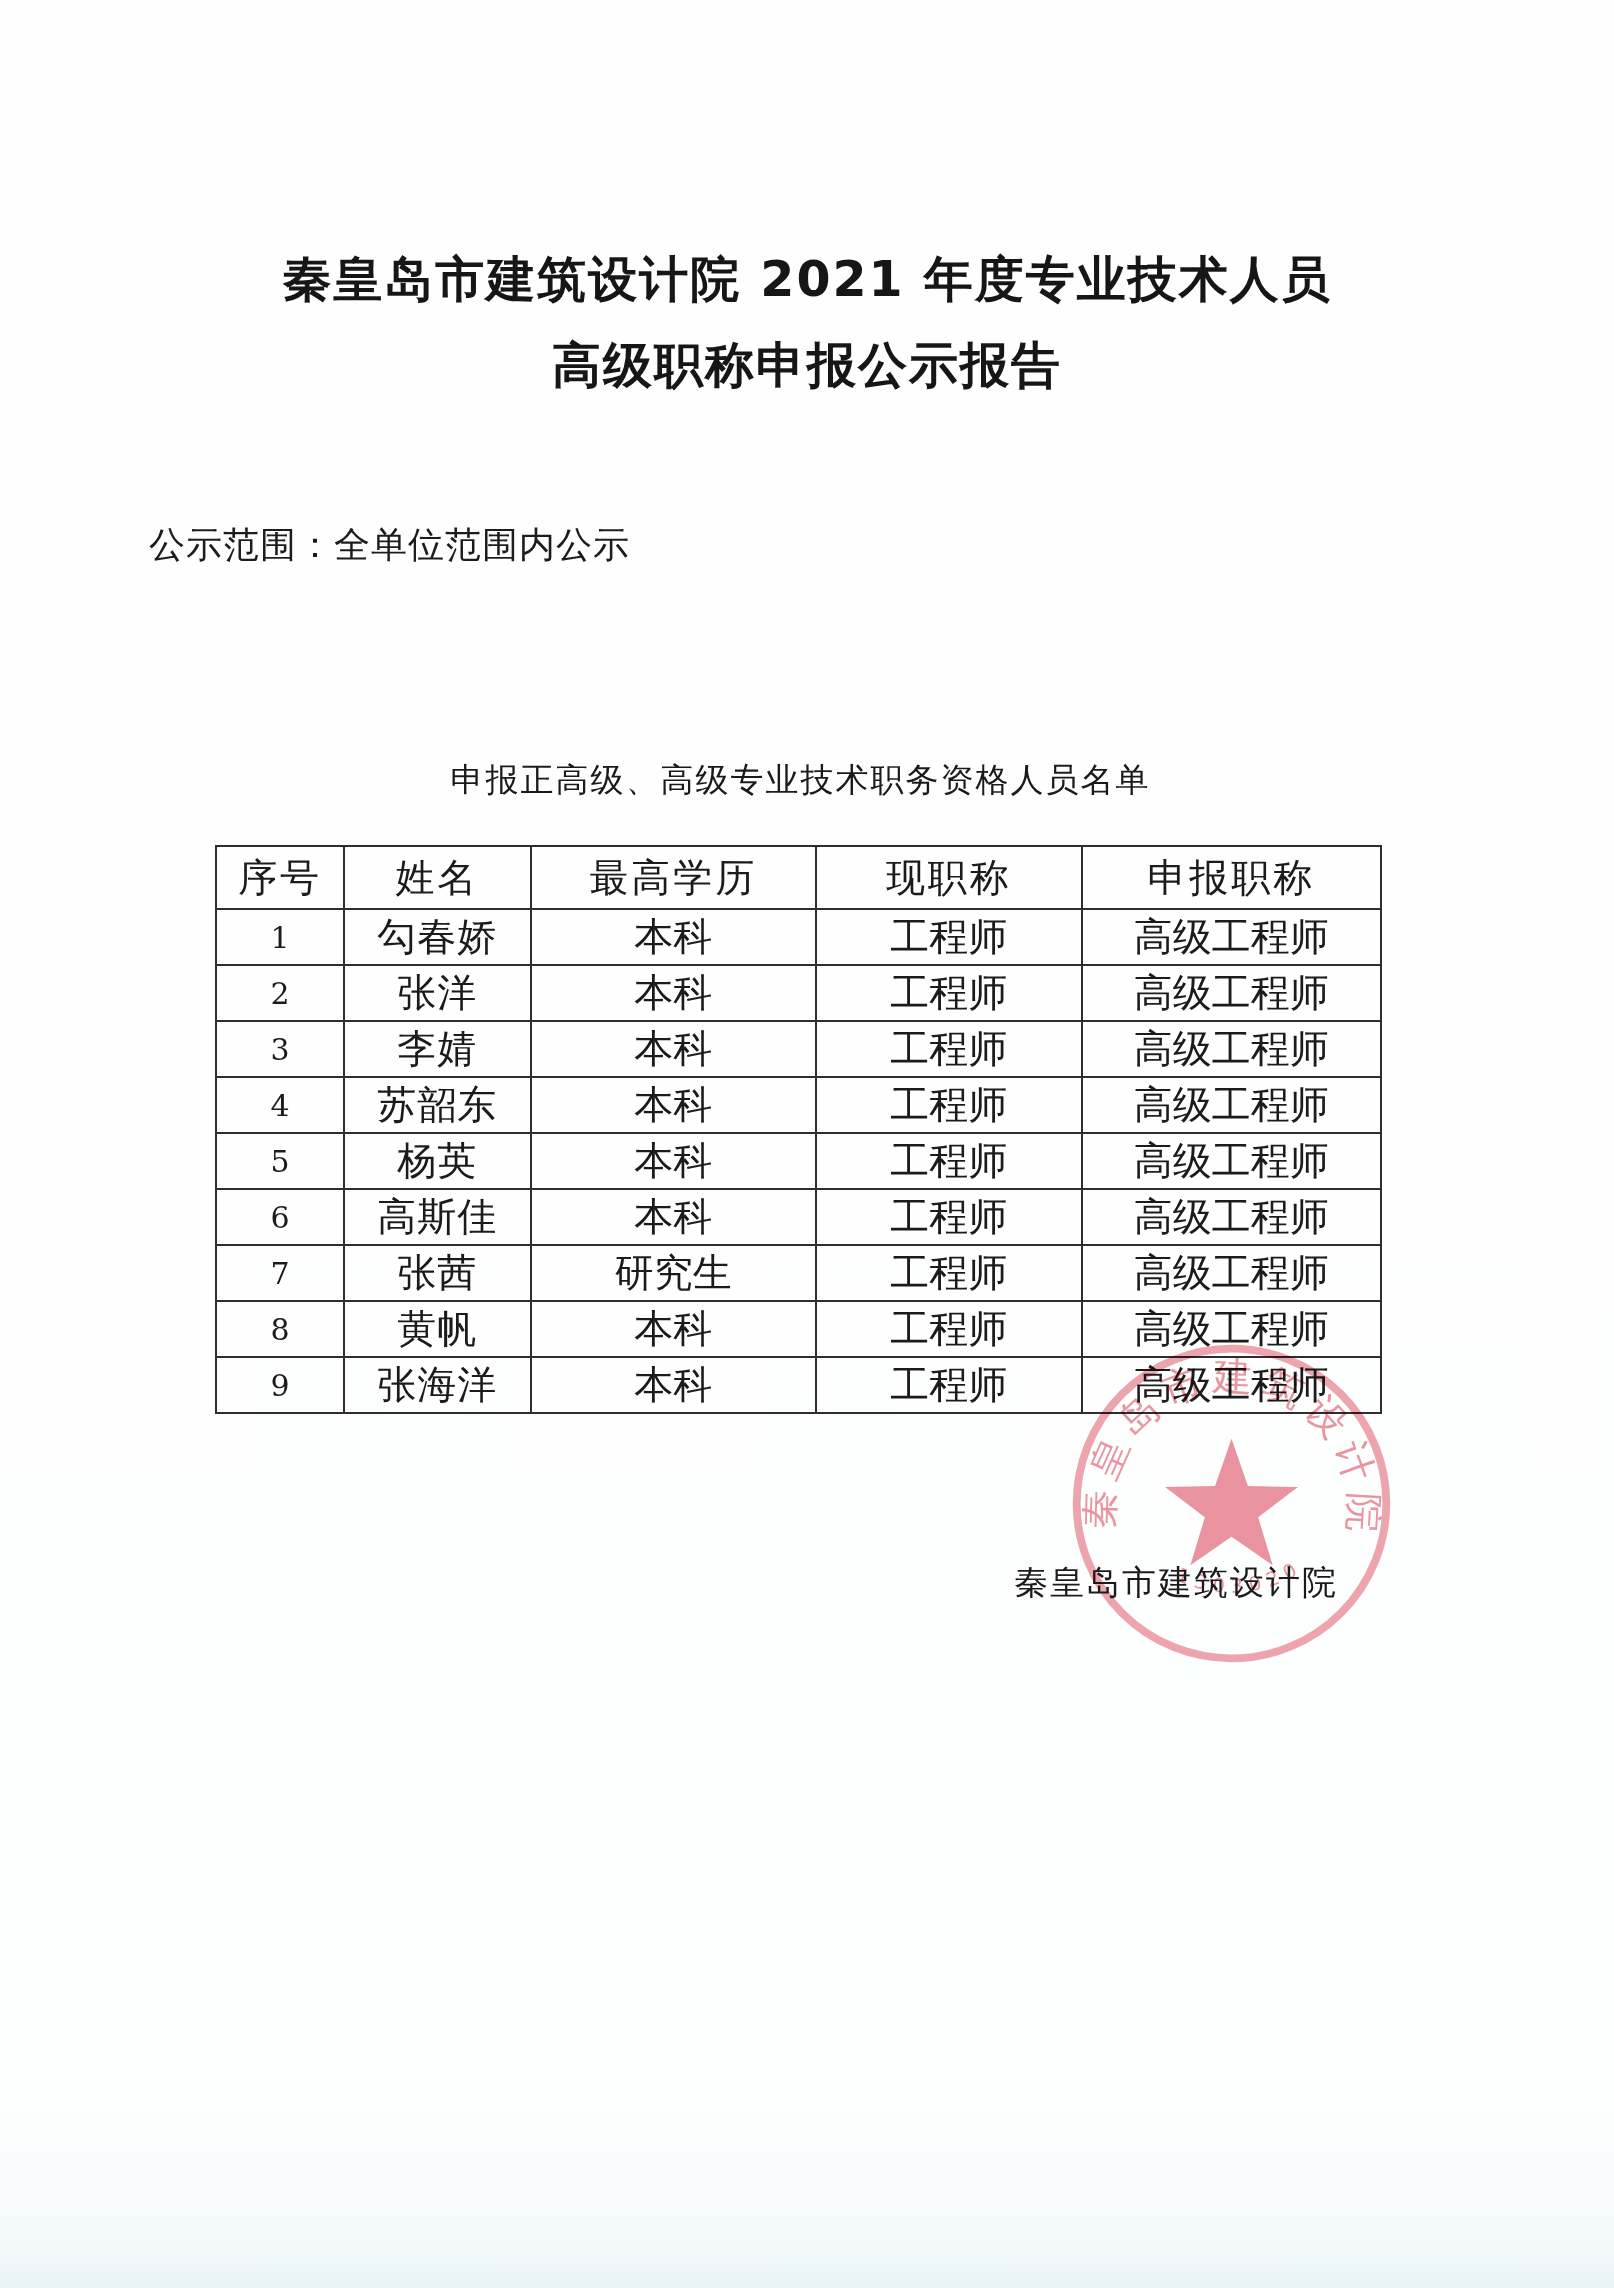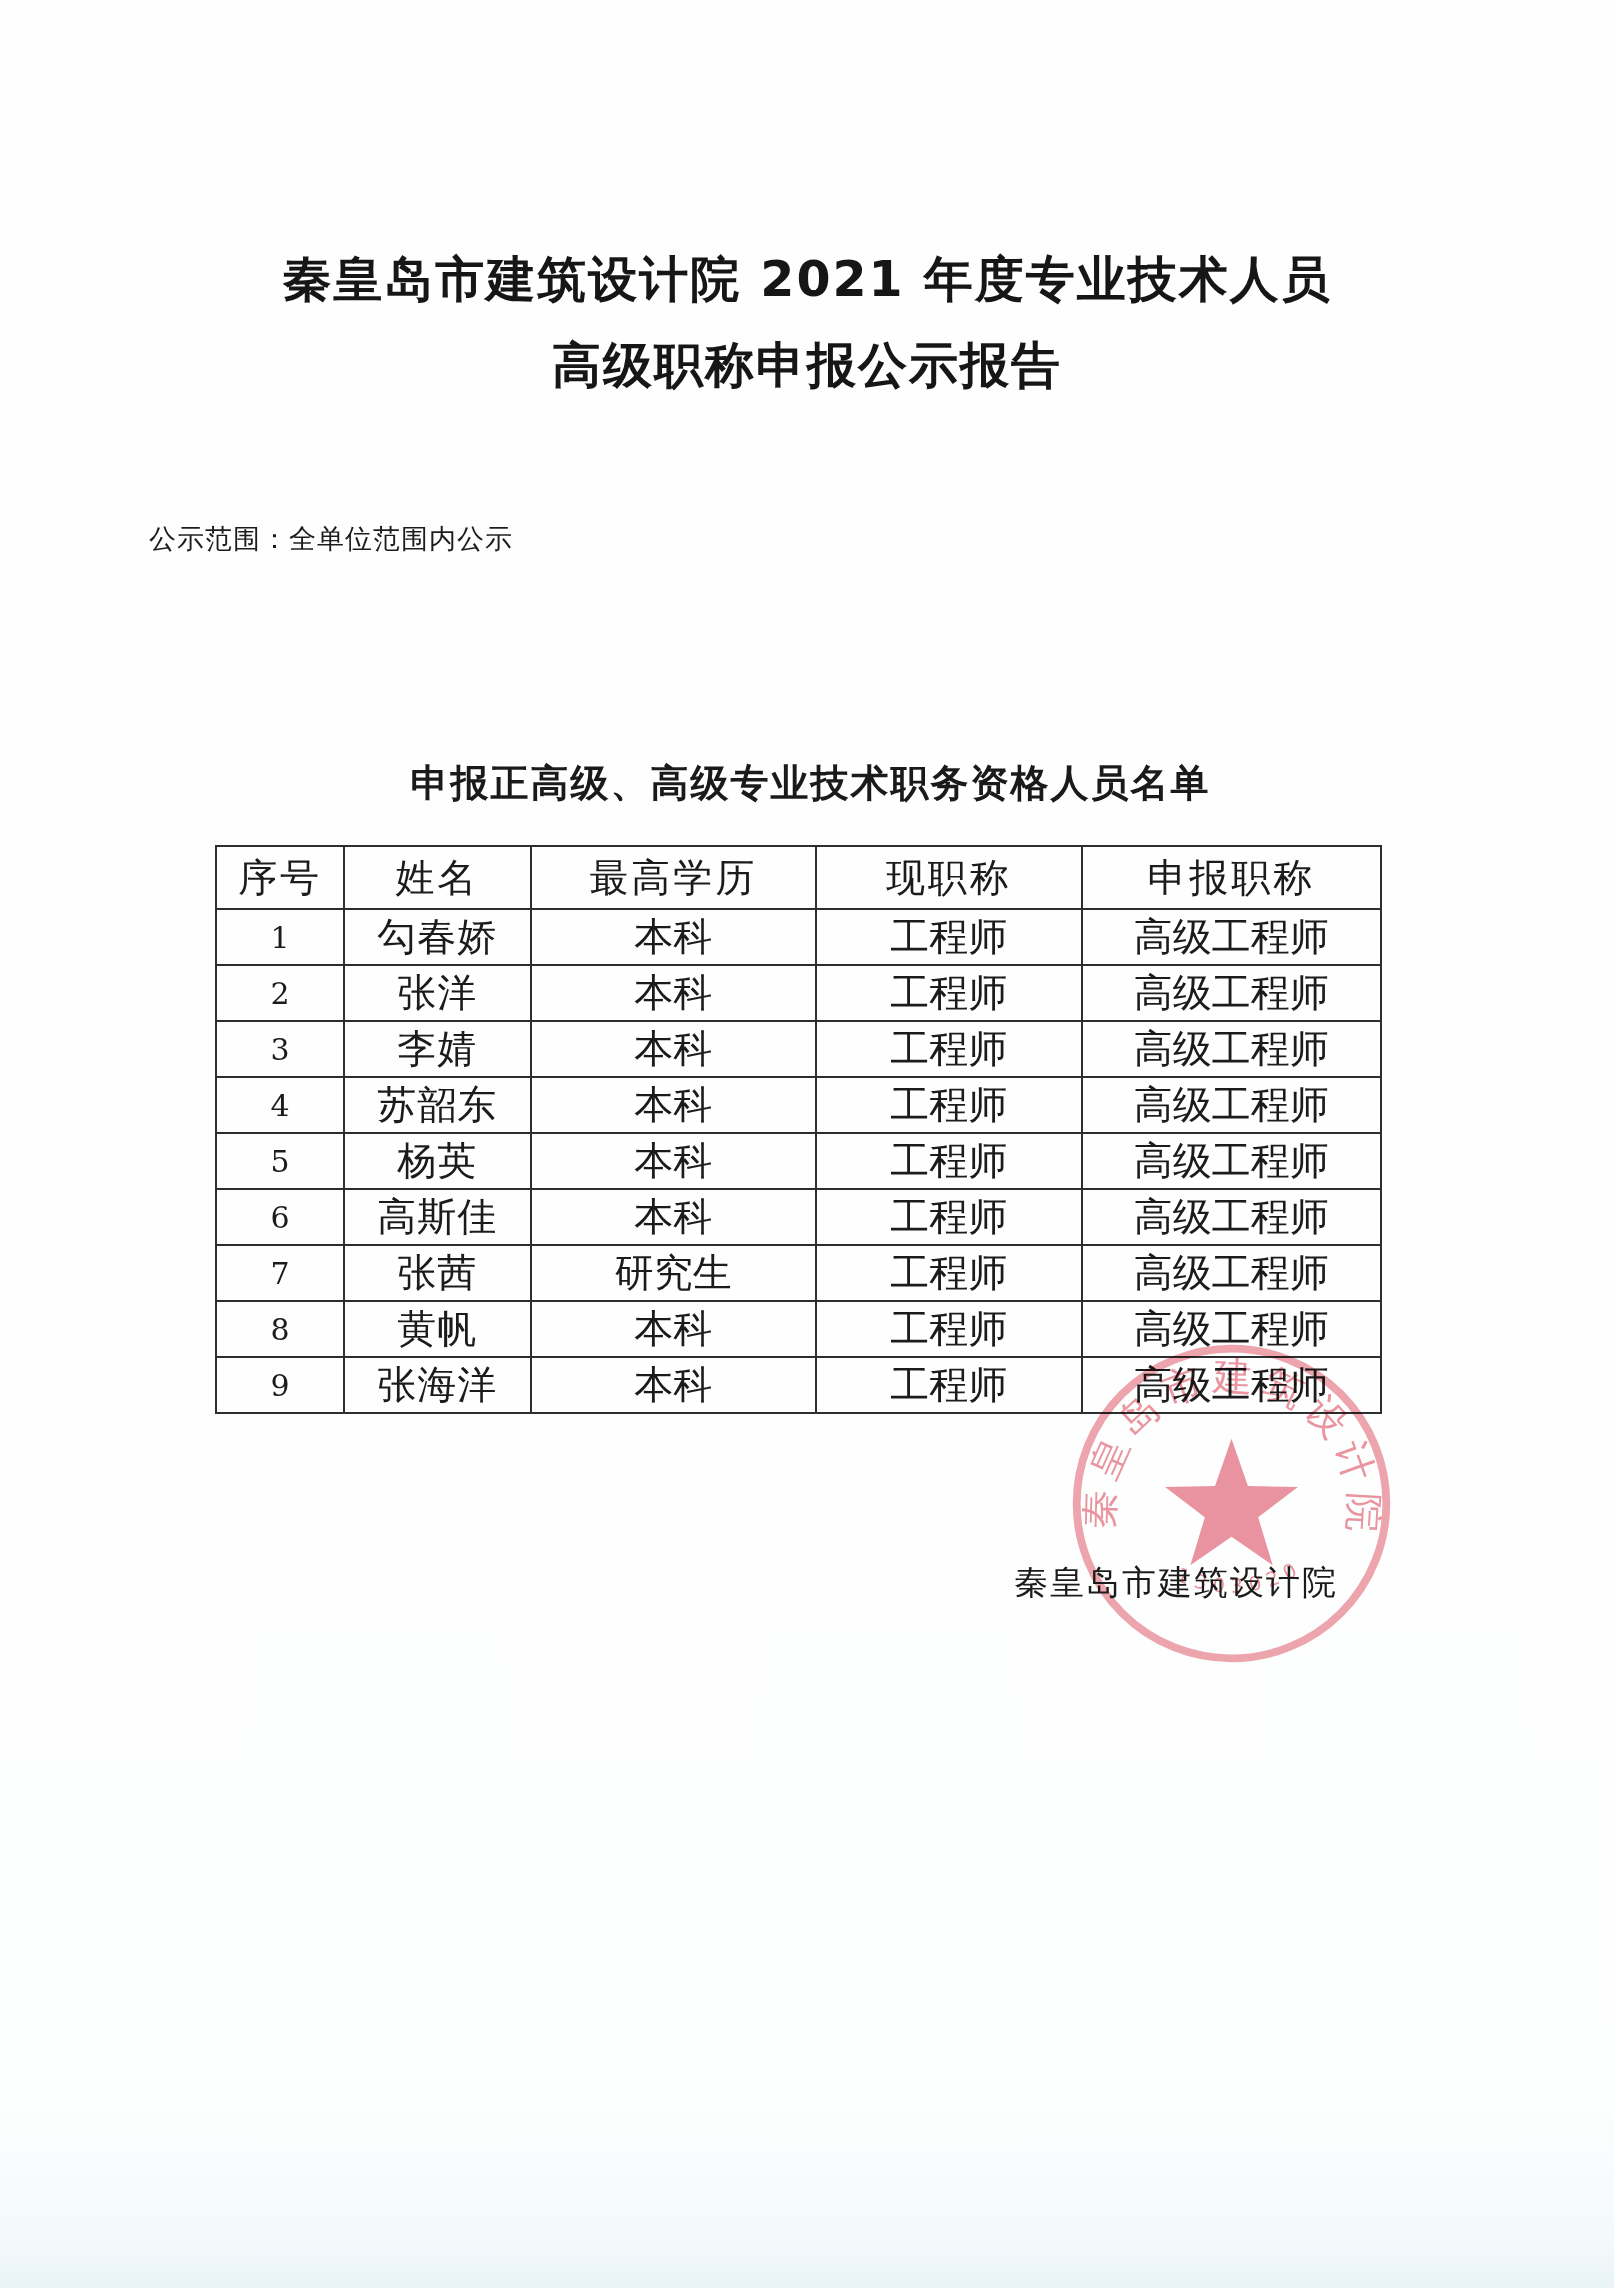--- a/index.html
+++ b/index.html
@@ -25,36 +25,36 @@
     font-weight: bold;
     font-size: 49px;
     letter-spacing: 2px;
     color: #161616;
   }
   .doc-title.line1 { top: 247px; }
   .doc-title.line2 { top: 333px; }
 
   .info-line {
     position: absolute;
-    font-size: 27px;
+    font-size: 36px;
     letter-spacing: 1px;
     color: #1c1c1c;
     white-space: nowrap;
   }
   .info-label { font-weight: 500; }
 
   .table-caption {
     position: absolute;
     top: 758px;
-    left: 227px;
+    left: 217px;
     width: 1167px;
     text-align: center;
     font-family: "DejaVu Sans", "Liberation Sans", sans-serif;
-    font-weight: 700;
-    font-size: 38px;
+    font-weight: 400;
+    font-size: 33px;
     letter-spacing: 2px;
     color: #1a1a1a;
   }
 
   table.roster {
     position: absolute;
     top: 845px;
     left: 215px;
     width: 1167px;
     border-collapse: collapse;

